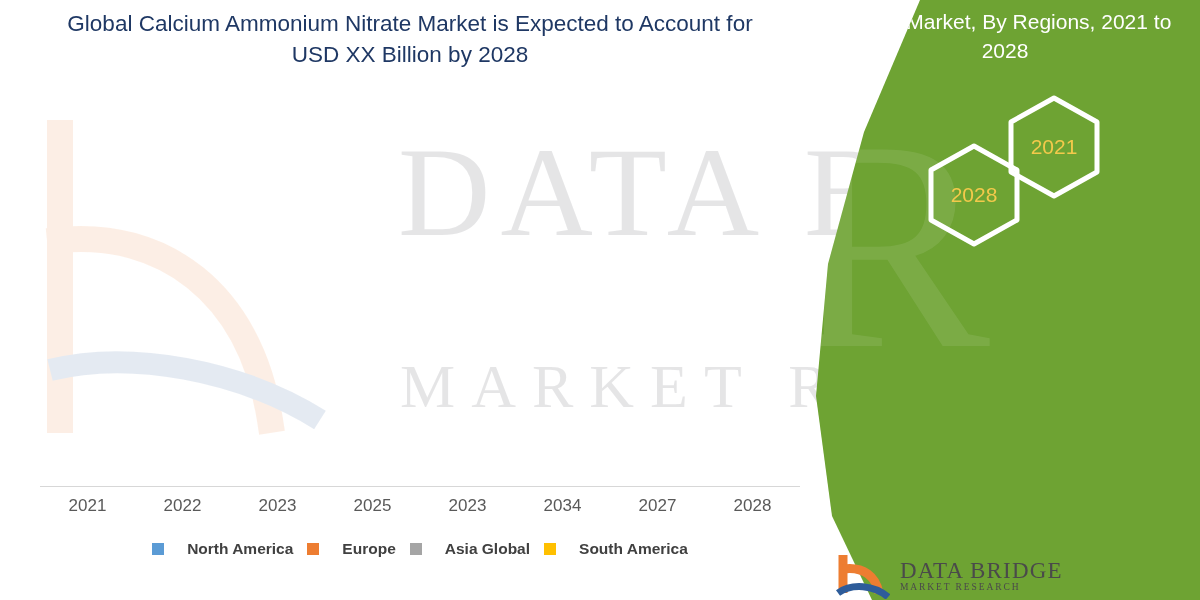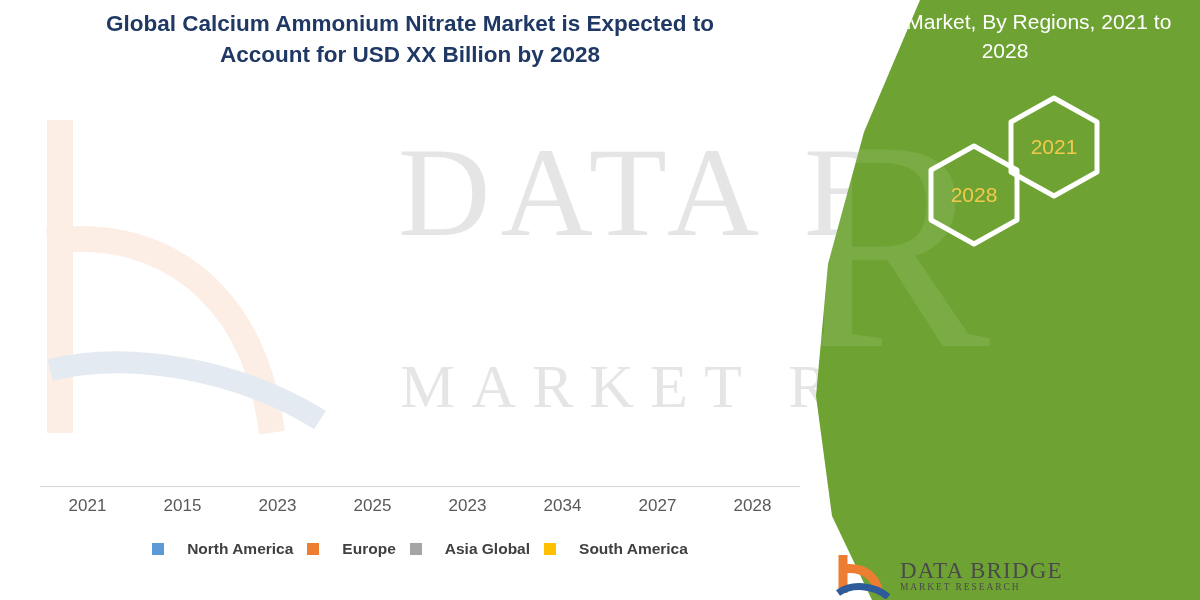--- a/index.html
+++ b/index.html
@@ -64,21 +64,21 @@
 
   .chart-title {
     position: absolute;
     left: 60px;
     top: 8px;
     width: 700px;
     text-align: center;
     font-size: 22.5px;
     line-height: 1.38;
     color: #1F3864;
-    font-weight: 700;
+    font-weight: 400;
   }
 
   .axis-line {
     position: absolute;
     left: 40px;
     top: 486px;
     width: 760px;
     height: 1px;
     background: #d7d7d7;
   }
@@ -359,21 +359,21 @@
             <div class="seg" style="background: rgb(237, 125, 49); height: 18.6528%;"></div>
             <div class="seg" style="background: rgb(165, 165, 165); height: 18.6528%;"></div>
             <div class="seg" style="background: rgb(255, 192, 0); height: 17.0984%;"></div>
             <div class="seg" style="background: rgb(68, 114, 196); height: 18.6528%;"></div>
           </div>
         </div>
       </div>
 
     <div class="xlabels" id="xlabels">
         <div class="xlabel">2021</div>
-        <div class="xlabel">2015</div>
+        <div class="xlabel">2022</div>
         <div class="xlabel">2023</div>
         <div class="xlabel">2025</div>
         <div class="xlabel">2023</div>
         <div class="xlabel">2034</div>
         <div class="xlabel">2027</div>
         <div class="xlabel">2028</div>
       </div>
 
     <div class="legend" id="legend">
         <div class="legend-item">

